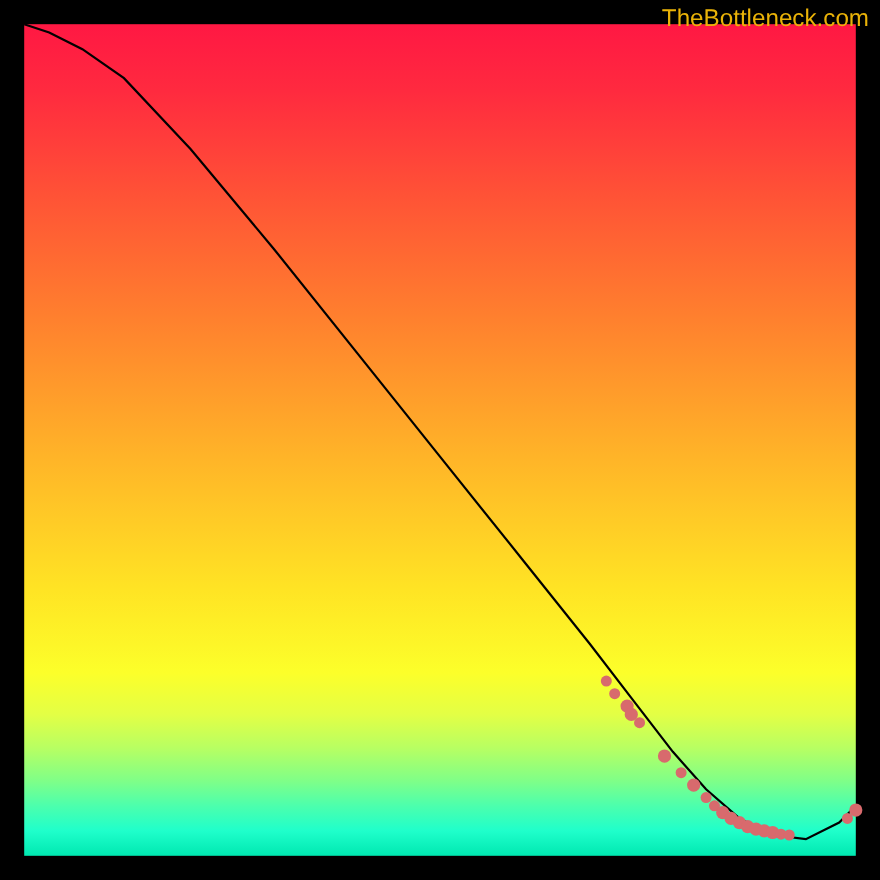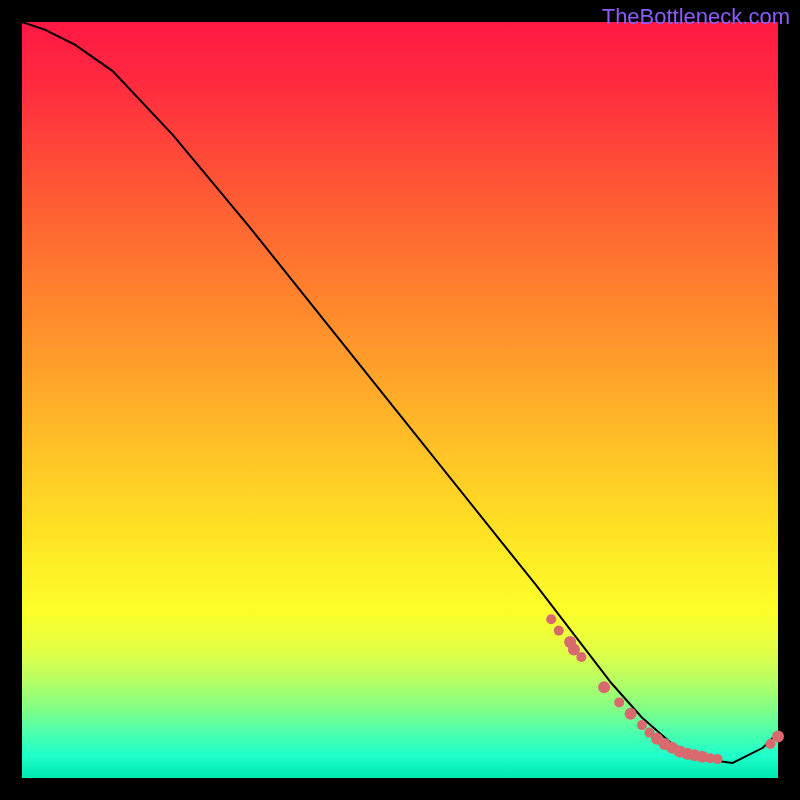--- a/index.html
+++ b/index.html
@@ -8,21 +8,21 @@
     width: 800px;
     height: 800px;
     background: #000;
     position: relative;
     font-family: Arial, sans-serif;
   }
   .watermark {
     position: absolute;
     top: 4px;
     right: 10px;
-    color: #8b5cf6;
+    color: #eab308;
     font-size: 22px;
     font-weight: 500;
     z-index: 10;
   }
   .plot-area {
     position: absolute;
     left: 22px;
     top: 22px;
     width: 756px;
     height: 756px;

